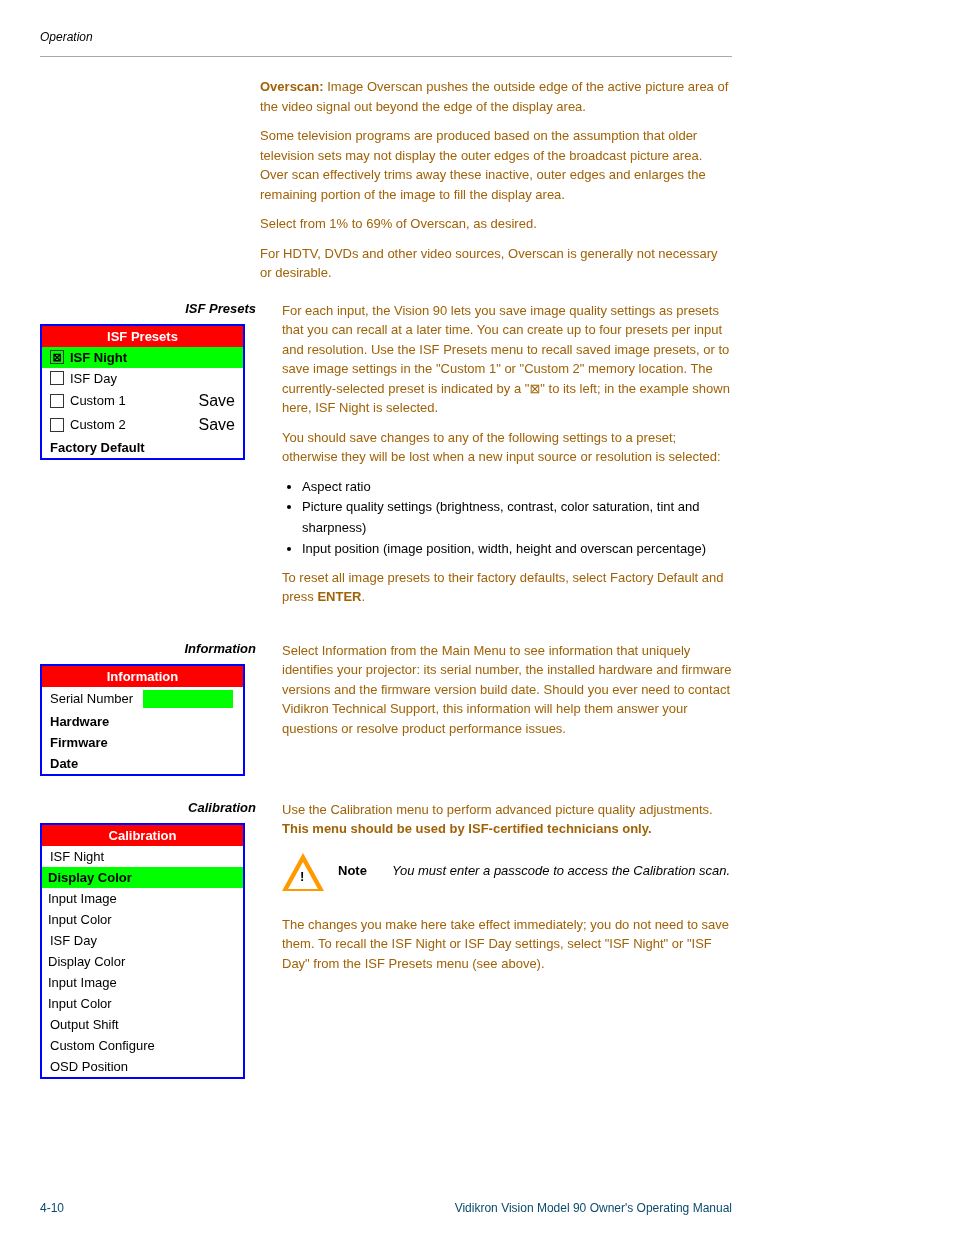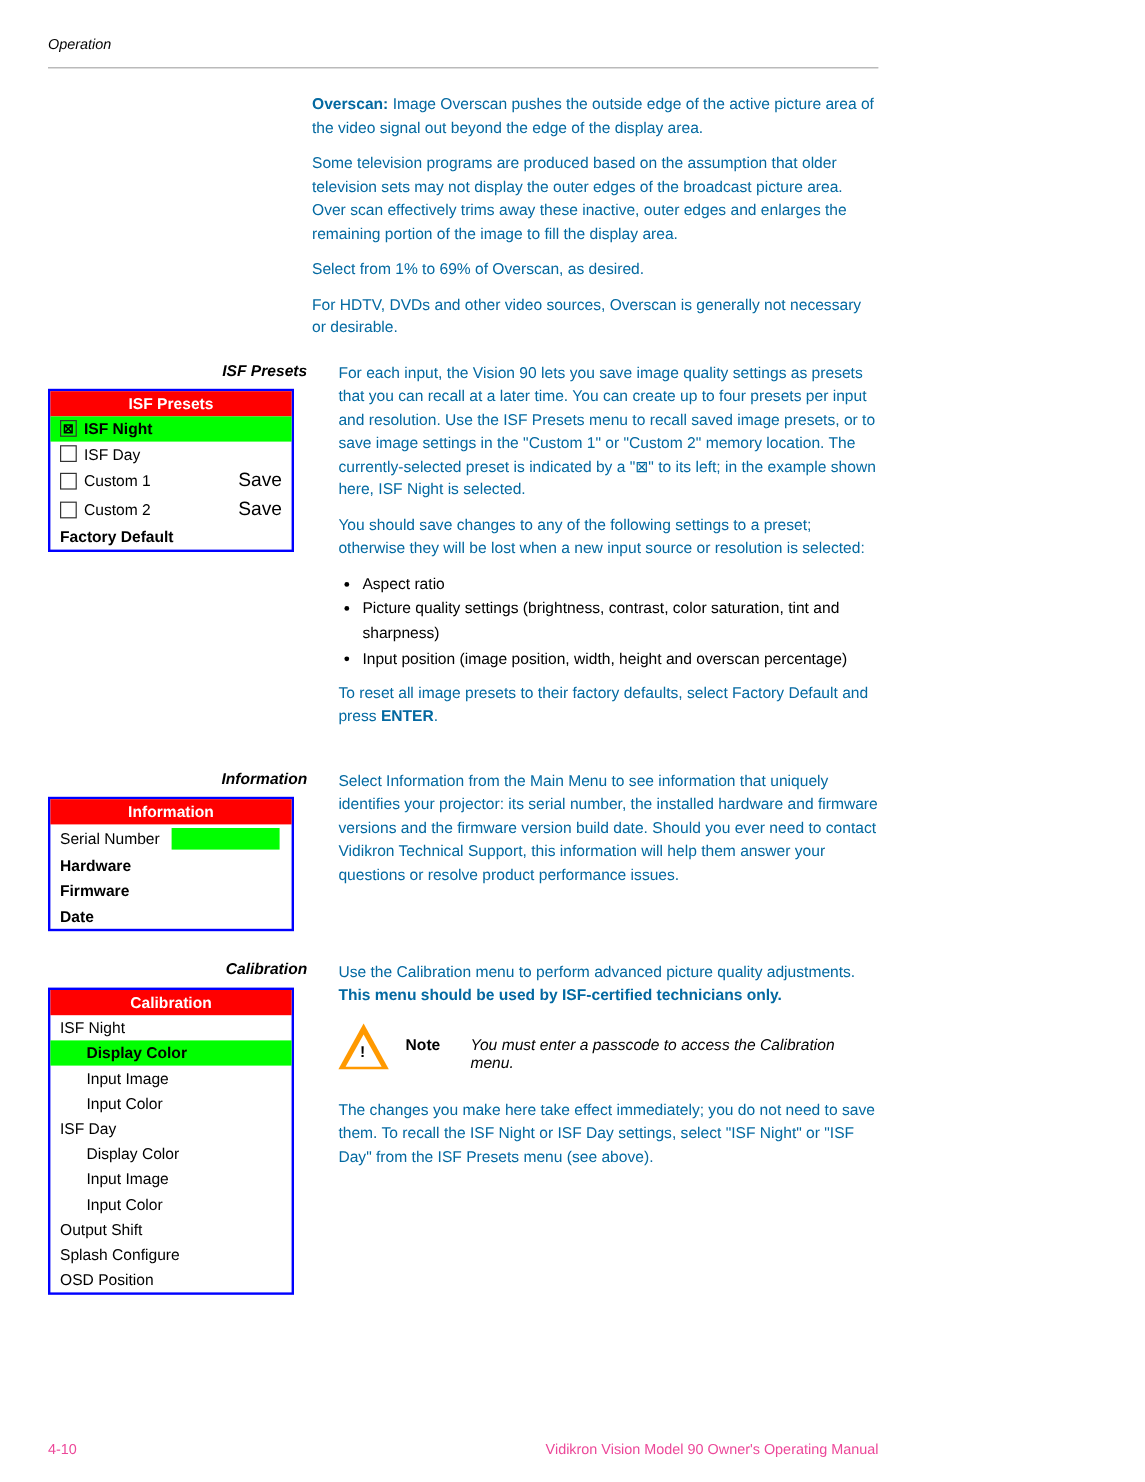--- a/index.html
+++ b/index.html
@@ -84,36 +84,36 @@
       justify-content: center;
       font-size: 11px;
       flex-shrink: 0;
     }
     .menu-item .save-btn {
       margin-left: auto;
       font-size: 16px;
       font-weight: normal;
     }
     .menu-item.indented {
-      padding-left: 30px;
+      padding-left: 6px;
       text-align: right;
     }
     .sn-green {
       background: #0f0;
       width: 90px;
       height: 18px;
       display: inline-block;
       margin-left: 4px;
     }
     
     p {
       font-size: 13px;
       line-height: 1.5;
       margin-bottom: 10px;
-      color: #0369a1;
+      color: #a16207;
     }
     .bold { font-weight: bold; }
     ul {
       margin: 6px 0 6px 20px;
     }
     li {
       font-size: 13px;
       line-height: 1.6;
       list-style-type: disc;
     }
@@ -169,21 +169,21 @@
     }
     
     .footer {
       position: absolute;
       bottom: 20px;
       left: 40px;
       right: 40px;
       display: flex;
       justify-content: space-between;
       font-size: 12px;
-      color: #ec4899;
+      color: #0c4a6e;
     }
     .display-color-item {
       background: #0f0;
       font-weight: bold;
     }
   </style>
 </head>
 <body>
 
 <div class="page">
@@ -308,39 +308,39 @@
 
         <div class="menu-item indented">
           <span>Input Color</span>
         </div>
 
         <div class="menu-item">
           <span>Output Shift</span>
         </div>
 
         <div class="menu-item">
-          <span>Splash Configure</span>
+          <span>Custom Configure</span>
         </div>
 
         <div class="menu-item">
           <span>OSD Position</span>
         </div>
       </div>
     </div>
     <div class="right-col">
       <p>Use the Calibration menu to perform advanced picture quality adjustments. <span class="bold">This menu should be used by ISF-certified technicians only.</span></p>
 
       <div class="note-box">
         <div class="note-icon">
           <div class="triangle"></div>
           <div class="triangle-inner"></div>
           <span class="excl">!</span>
         </div>
         <span class="note-label">Note</span>
-        <span class="note-text">You must enter a passcode to access the Calibration menu.</span>
+        <span class="note-text">You must enter a passcode to access the Calibration scan.</span>
       </div>
       <p>The changes you make here take effect immediately; you do not need to save them. To recall the ISF Night or ISF Day settings, select "ISF Night" or "ISF Day" from the ISF Presets menu (see above).</p>
     </div>
   </div>
 
   <div class="footer">
     <span>4-10</span>
     <span>Vidikron Vision Model 90 Owner's Operating Manual</span>
   </div>
 </div>

